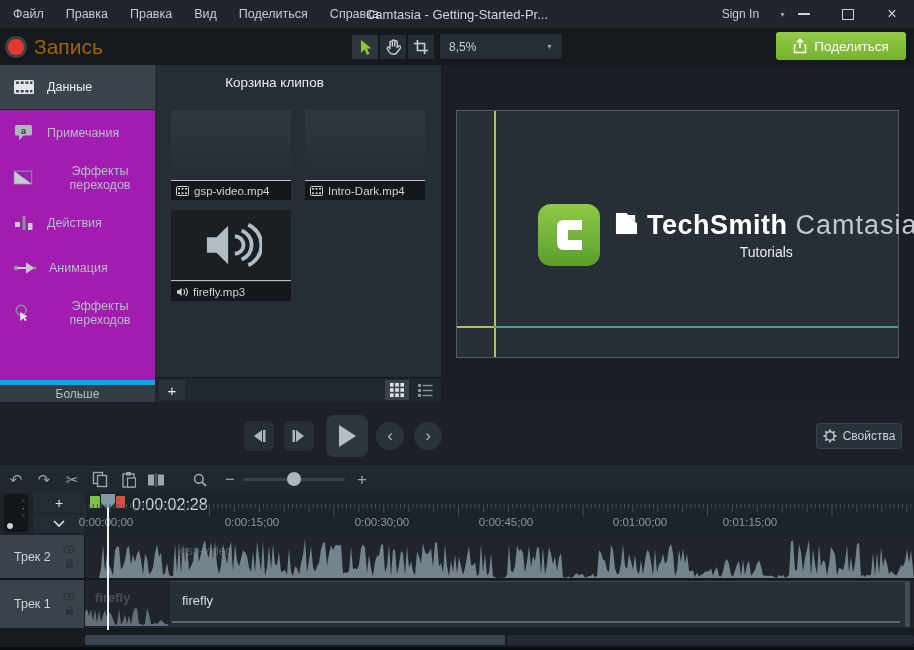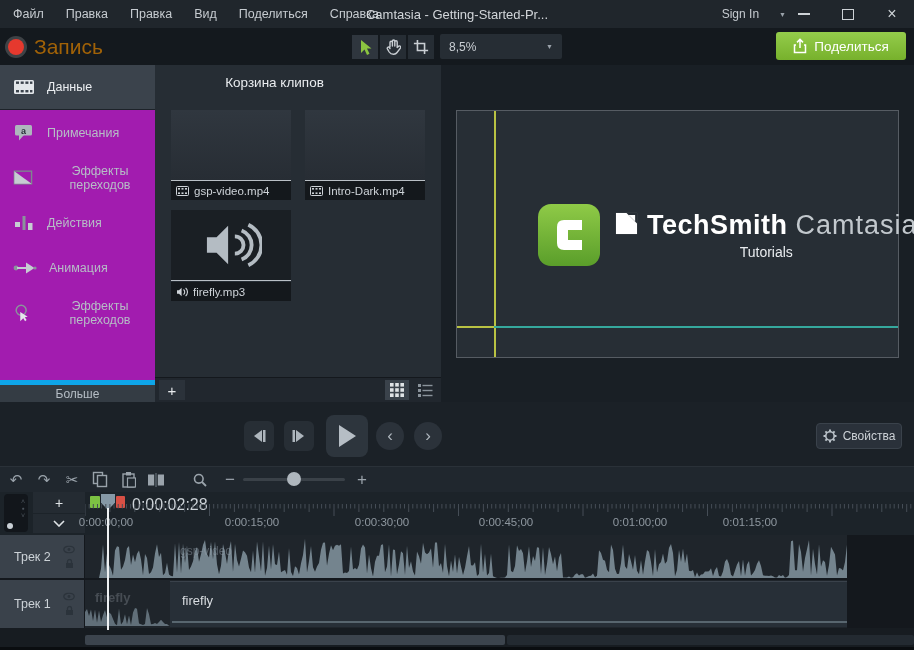--- a/index.html
+++ b/index.html
@@ -88,21 +88,21 @@
   .ph-green{position:absolute;left:90px;top:4px;width:10px;height:12px;background:#7cc243;border-radius:1px;}
   .ph-head{position:absolute;left:101px;top:2px;width:14px;height:16px;background:#8598a6;clip-path:polygon(0 0,100% 0,100% 55%,50% 100%,0 55%);}
   .ph-red{position:absolute;left:116px;top:4px;width:9px;height:12px;background:#d85045;border-radius:1px;}
   .ph-time{position:absolute;left:132px;top:4px;font-size:16px;color:#cdd3d8;}
   .ruler-label{position:absolute;top:24px;transform:translateX(-50%);font-size:11.5px;color:#8e979f;white-space:nowrap;}
 
   
   .trackhead{position:absolute;left:0;width:85px;background:#3a424b;border-right:1px solid #14181d;box-sizing:border-box;}
   .trackhead .tname{position:absolute;left:14px;top:50%;transform:translateY(-50%);font-size:12.5px;color:#ccd2d7;}
   .thicons{position:absolute;right:9px;top:50%;transform:translateY(-50%);display:flex;flex-direction:column;gap:5px;align-items:center;}
-  .trackbody{position:absolute;left:85px;width:762px;background:#1f252b;overflow:hidden;}
+  .trackbody{position:absolute;left:85px;width:829px;background:#1f252b;overflow:hidden;}
   .ghost-text{position:absolute;font-size:12px;color:rgba(150,162,172,.45);}
   .clip-main{position:absolute;left:85px;top:1px;width:740px;height:46px;background:#272f37;border-top:1px solid #3a424b;box-sizing:border-box;}
   .clip-main .clabel{position:absolute;left:12px;top:11px;font-size:13px;color:#d9dde1;}
   .clip-main .cwave{position:absolute;left:2px;right:10px;bottom:4px;height:2px;background:rgba(109,125,135,.7);}
   .clip-main .cedge{position:absolute;right:0;top:0;width:5px;height:100%;background:#434b55;}
   .ghost-label{position:absolute;left:10px;top:10px;font-size:13px;font-weight:bold;color:rgba(210,220,228,.22);}
   .tracksep{left:0;top:578px;width:914px;height:2px;background:#14181d;}
   .playhead-line{left:107px;top:508px;width:1.5px;height:122px;background:#eef1f3;z-index:30;}
 
   

